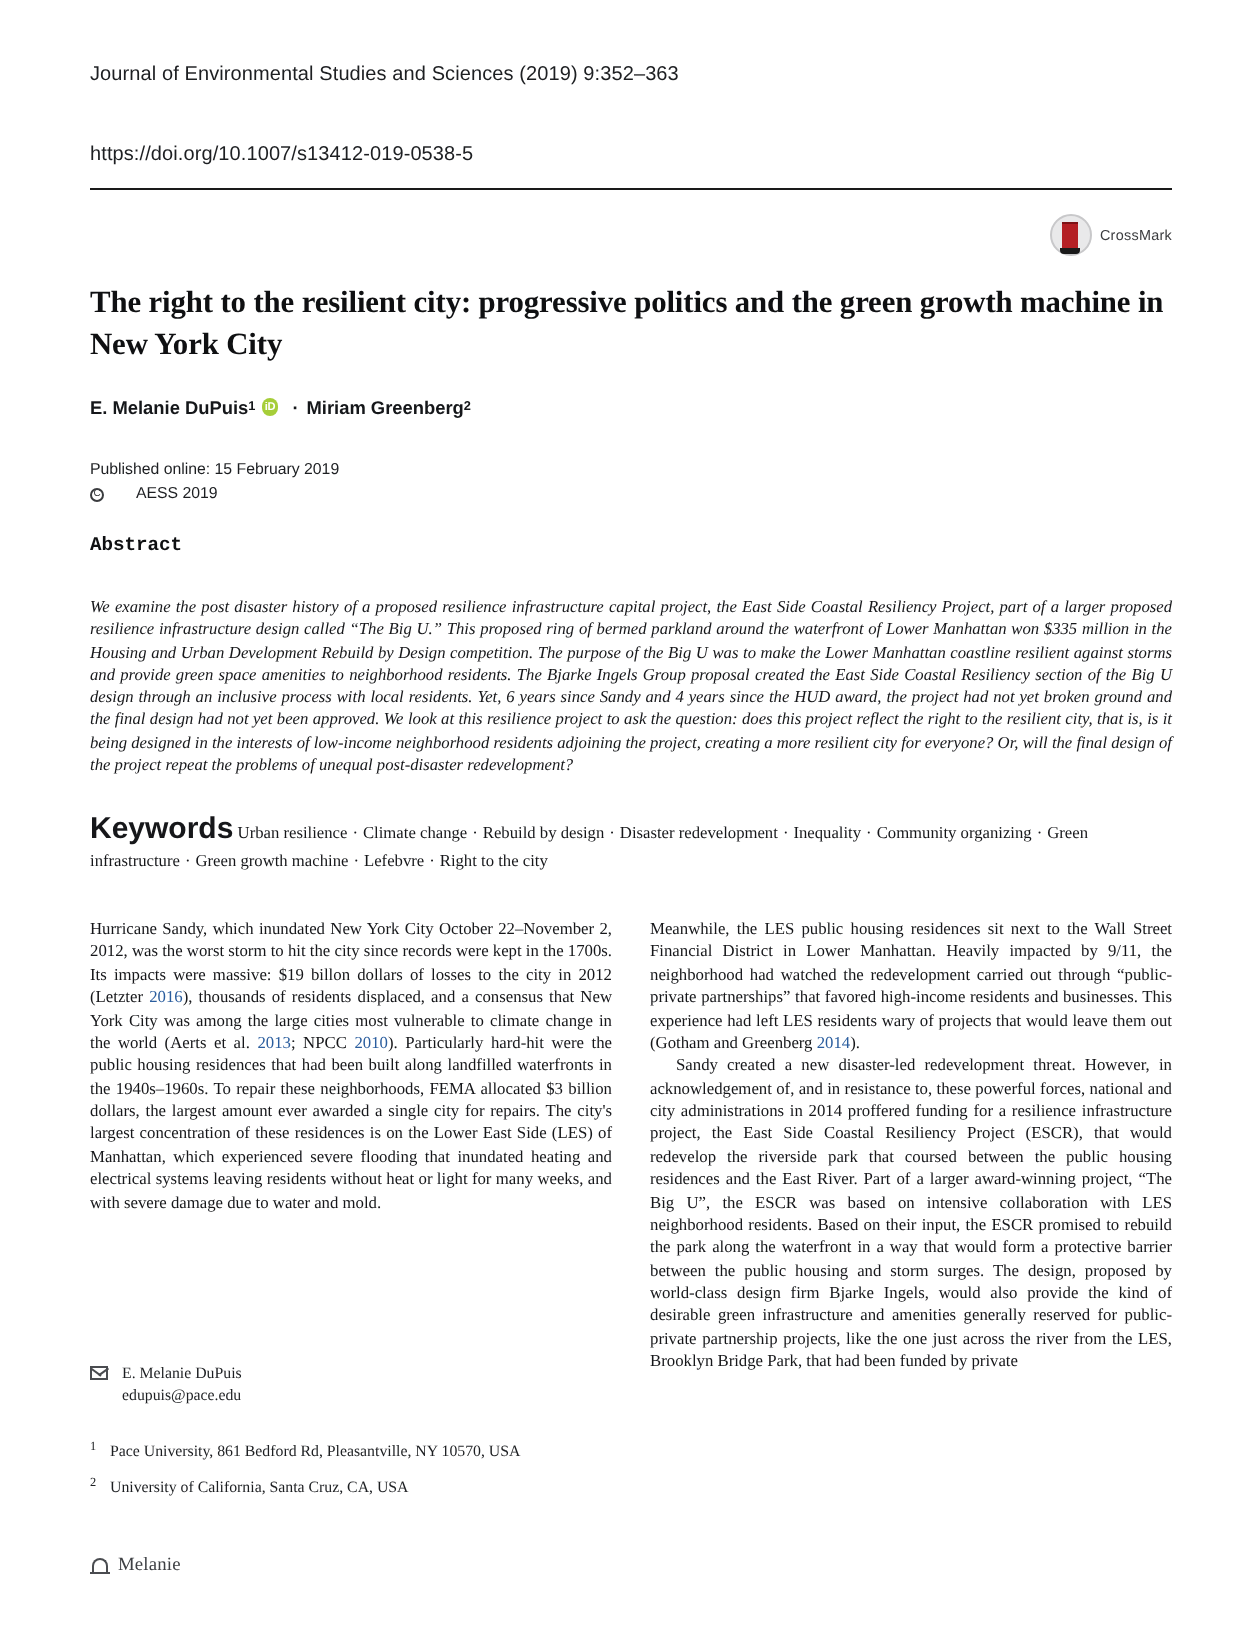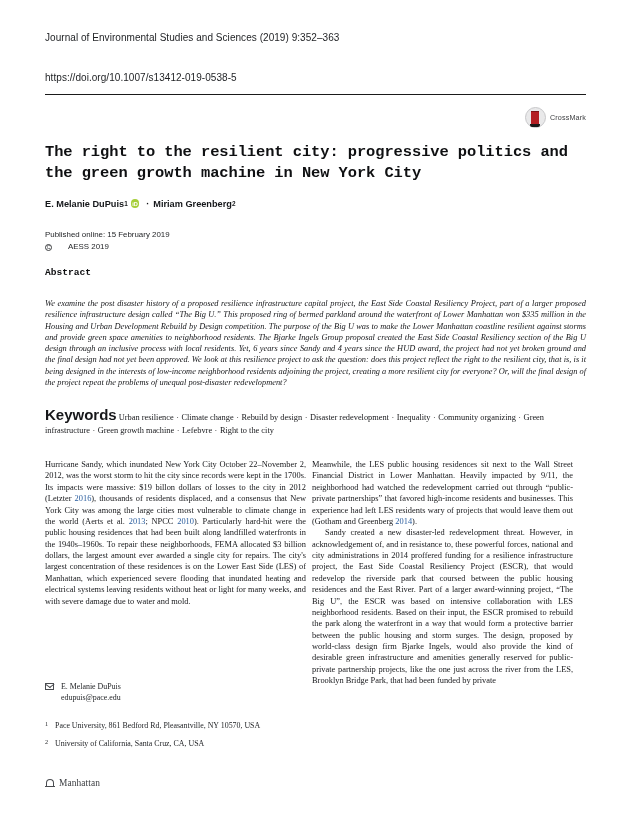--- a/index.html
+++ b/index.html
@@ -84,21 +84,21 @@
   .crossmark-label {
     font-family: "Liberation Sans", "DejaVu Sans", sans-serif;
     font-size: 7.2px;
     color: #3b3c3f;
     letter-spacing: 0.02em;
   }
 
   
   .title {
     margin-top: 14px;
-    font-family: Liberation Mono, monospace;
+    font-family: Liberation Serif, serif;
     font-size: 15.4px;
     font-weight: bold;
     line-height: 1.31;
     color: #0f1012;
     letter-spacing: -0.004em;
   }
 
   
   .authors {
     margin-top: 16px;
@@ -191,21 +191,21 @@
     font-family: "Liberation Sans", "DejaVu Sans", sans-serif;
     font-weight: bold;
     font-size: 15px;
   }
   .kw-dot { margin: 0 2.5px; }
 
   
   .columns {
     margin-top: 22px;
     display: flex;
-    gap: 6px;
+    gap: 19px;
   }
   .col {
     width: 261px;
     font-size: 8.4px;
     line-height: 1.355;
     text-align: justify;
     color: #16171a;
   }
   .col p { margin: 0; text-indent: 0; }
   .col p + p { text-indent: 13px; }
@@ -385,15 +385,15 @@
           <span class="affil-text">University of California, Santa Cruz, CA, USA</span>
         </div>
       </div>
   </div>
 
   <div class="springer">
     <span class="springer-mark">
       <span class="dome"></span>
         <span class="base"></span>
     </span>
-    <span class="springer-name">Manhattan</span>
+    <span class="springer-name">Melanie</span>
   </div>
 </div>
 
 </body></html>

